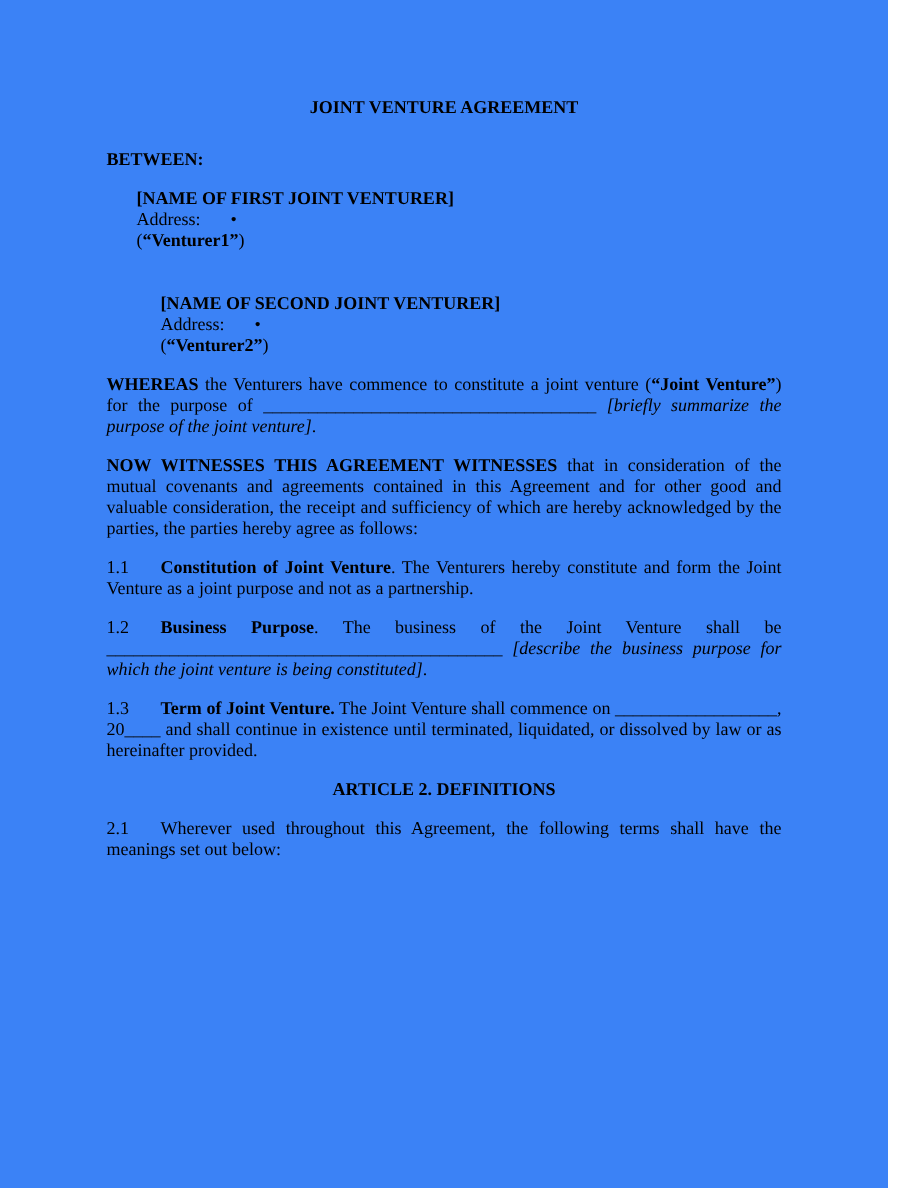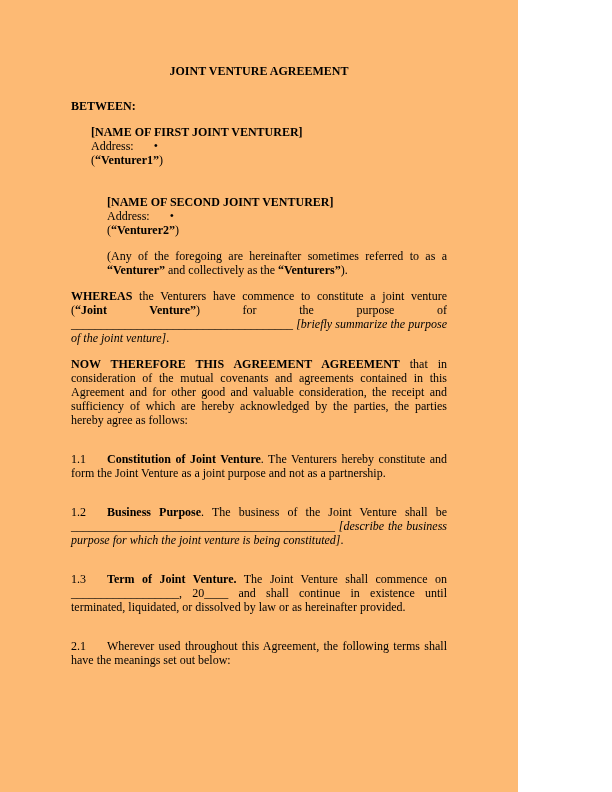--- a/index.html
+++ b/index.html
@@ -1,38 +1,38 @@
 <!DOCTYPE html>
 <html><head>
 <meta charset="utf-8">
 <style>
   html,body{margin:0;padding:0;background:#ffffff;}
   .page{
     position:relative;
-    width:518px;height:792px;
-    background:#fdba74;color:#000000;
+    width:592px;height:792px;
+    background:#3b82f6;color:#000000;
     font-family:"Liberation Serif", serif;
     font-size:12px;line-height:14px;
     box-sizing:border-box;
     padding:64px 71px 0 71px;
     overflow:hidden;
   }
   .block{margin:0 0 12px 0;text-align:justify;}
   .title{text-align:center;font-weight:bold;margin:0 0 21px 0;}
   .heading{text-align:center;font-weight:bold;margin:0 0 12px 0;}
   .label{font-weight:bold;text-align:left;margin:0 0 12px 0;}
   .intro{text-align:left;margin:0 0 16px 0;}
   .party-block{margin:0 0 12px 36px;text-align:left;}
   .party-block .line{margin:0;}
   .indent{margin-left:36px;}
   .mb-lg{margin-bottom:28px;margin-left:20px;}
   .mb-sm{margin-bottom:8px;}
   .run-bold{font-weight:bold;}
   .run-italic{font-style:italic;}
-  .run-num{display:inline-block;width:36px;margin-top:13px;}
+  .run-num{display:inline-block;width:36px;}
   .run-tab{display:inline-block;margin-left:20px;}
 </style>
 </head>
 <body>
 
 <div class="page">
 
   <div class="title">JOINT VENTURE AGREEMENT</div>
 
 
@@ -44,29 +44,29 @@
     <div class="line"><span>(</span><span class="run-bold">“Venturer1”</span><span>)</span></div>
   </div>
 
 
   <div class="party-block">
     <div class="line"><span class="run-bold">[NAME OF SECOND JOINT VENTURER]</span></div>
     <div class="line"><span>Address:</span><span class="run-tab">•</span></div>
     <div class="line"><span>(</span><span class="run-bold">“Venturer2”</span><span>)</span></div>
   </div>
 
-  <p class="block indent"><span>(Any of the foregoing are hereinafter sometimes referred to as a </span><span class="run-bold">“Venturer”</span><span> and collectively as the </span><span class="run-bold">“Venturers”</span><span>).</span></p>
 
   <p class="block"><span class="run-bold">WHEREAS</span><span> the Venturers have commence to constitute a joint venture (</span><span class="run-bold">“Joint Venture”</span><span>) for the purpose of </span><span>_____________________________________</span><span> </span><span class="run-italic">[briefly summarize the purpose of the joint venture]</span><span>.</span></p>
 
-  <p class="block"><span class="run-bold">NOW THEREFORE THIS AGREEMENT AGREEMENT</span><span> that in consideration of the mutual covenants and agreements contained in this Agreement and for other good and valuable consideration, the receipt and sufficiency of which are hereby acknowledged by the parties, the parties hereby agree as follows:</span></p>
+  <p class="block"><span class="run-bold">NOW WITNESSES THIS AGREEMENT WITNESSES</span><span> that in consideration of the mutual covenants and agreements contained in this Agreement and for other good and valuable consideration, the receipt and sufficiency of which are hereby acknowledged by the parties, the parties hereby agree as follows:</span></p>
 
 
   <p class="block"><span class="run-num">1.1</span><span class="run-bold">Constitution of Joint Venture</span><span>. The Venturers hereby constitute and form the Joint Venture as a joint purpose and not as a partnership.</span></p>
 
   <p class="block"><span class="run-num">1.2</span><span class="run-bold">Business Purpose</span><span>. The business of the Joint Venture shall be </span><span>____________________________________________</span><span> </span><span class="run-italic">[describe the business purpose for which the joint venture is being constituted]</span><span>.</span></p>
 
   <p class="block"><span class="run-num">1.3</span><span class="run-bold">Term of Joint Venture.</span><span> The Joint Venture shall commence on </span><span>__________________, 20____ and shall continue in existence until terminated, liquidated, or dissolved by law or as hereinafter provided.</span></p>
 
+  <div class="heading">ARTICLE 2. DEFINITIONS</div>
 
   <p class="block"><span class="run-num">2.1</span><span>Wherever used throughout this Agreement, the following terms shall have the meanings set out below:</span></p>
 
 </div>
 
 </body></html>

